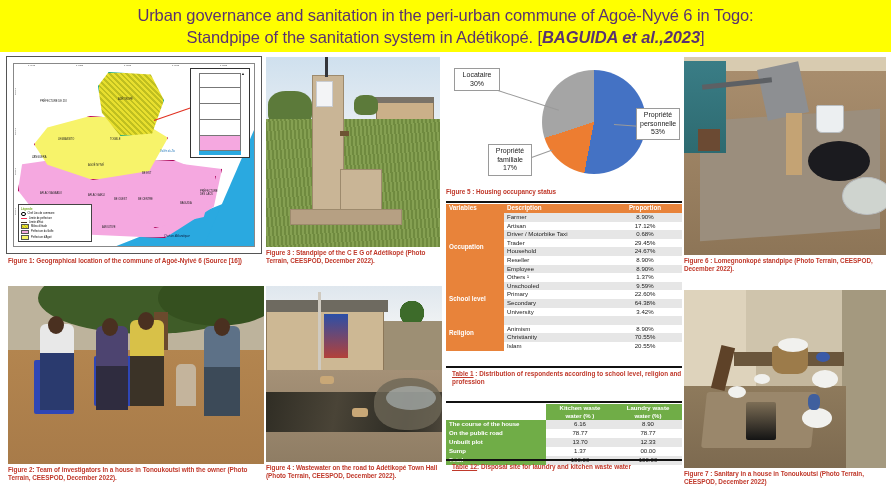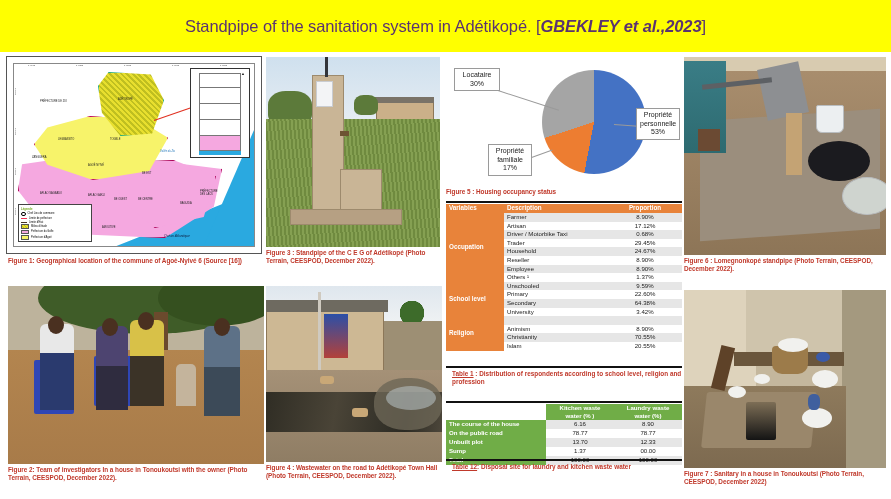--- a/index.html
+++ b/index.html
@@ -133,21 +133,22 @@
   .hole{position:absolute;background:#1a1a1a;border-radius:2px;}
   .litter{position:absolute;background:#f1f1ee;border-radius:50%;}
   .palm{position:absolute;}
 </style>
 </head>
 <body>
 
 <div class="poster">
 
   <div class="title-banner">
-    <div class="title-line"><span>Standpipe of the sanitation system in Adétikopé. [</span><em>GBEKLEY et al.,2023</em><span>]</span></div>
+    <div class="title-line">Urban governance and sanitation in the peri-urban commune of Agoè-Nyvé 6 in Togo:</div>
+    <div class="title-line"><span>Standpipe of the sanitation system in Adétikopé. [</span><em>BAGUIDA et al.,2023</em><span>]</span></div>
   </div>
 
   <div class="panel map-wrap">
     <div class="map-frame">
       <div class="map-inner">
 
         <div class="mshape m-ocean" style="left:0;bottom:0;width:244px;height:56px;clip-path:polygon(100% 0,100% 100%,0 100%,42% 100%);"></div>
         <div class="mshape m-ocean" style="right:0;top:66px;width:52px;height:120px;clip-path:polygon(100% 0,100% 100%,0 100%);"></div>
 
         <div class="mshape m-pink" style="left:4px;top:92px;width:202px;height:80px;clip-path:polygon(2% 10%,30% 0,62% 4%,100% 16%,96% 62%,72% 100%,36% 96%,10% 74%,0 42%);"></div>

